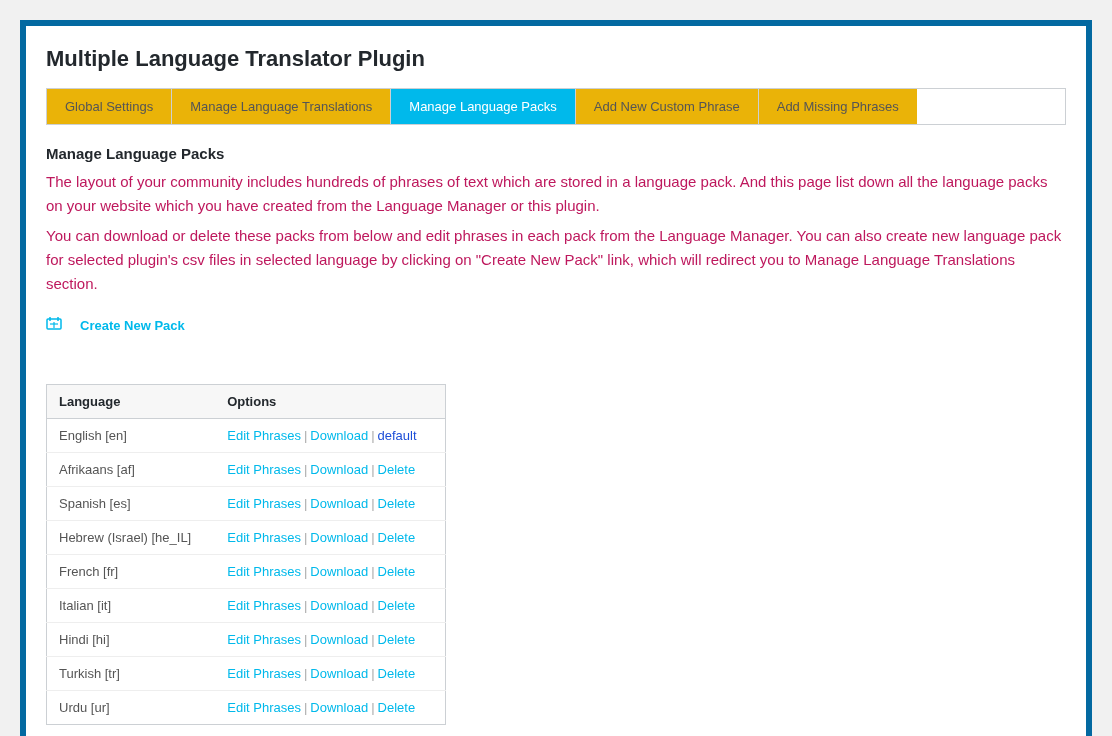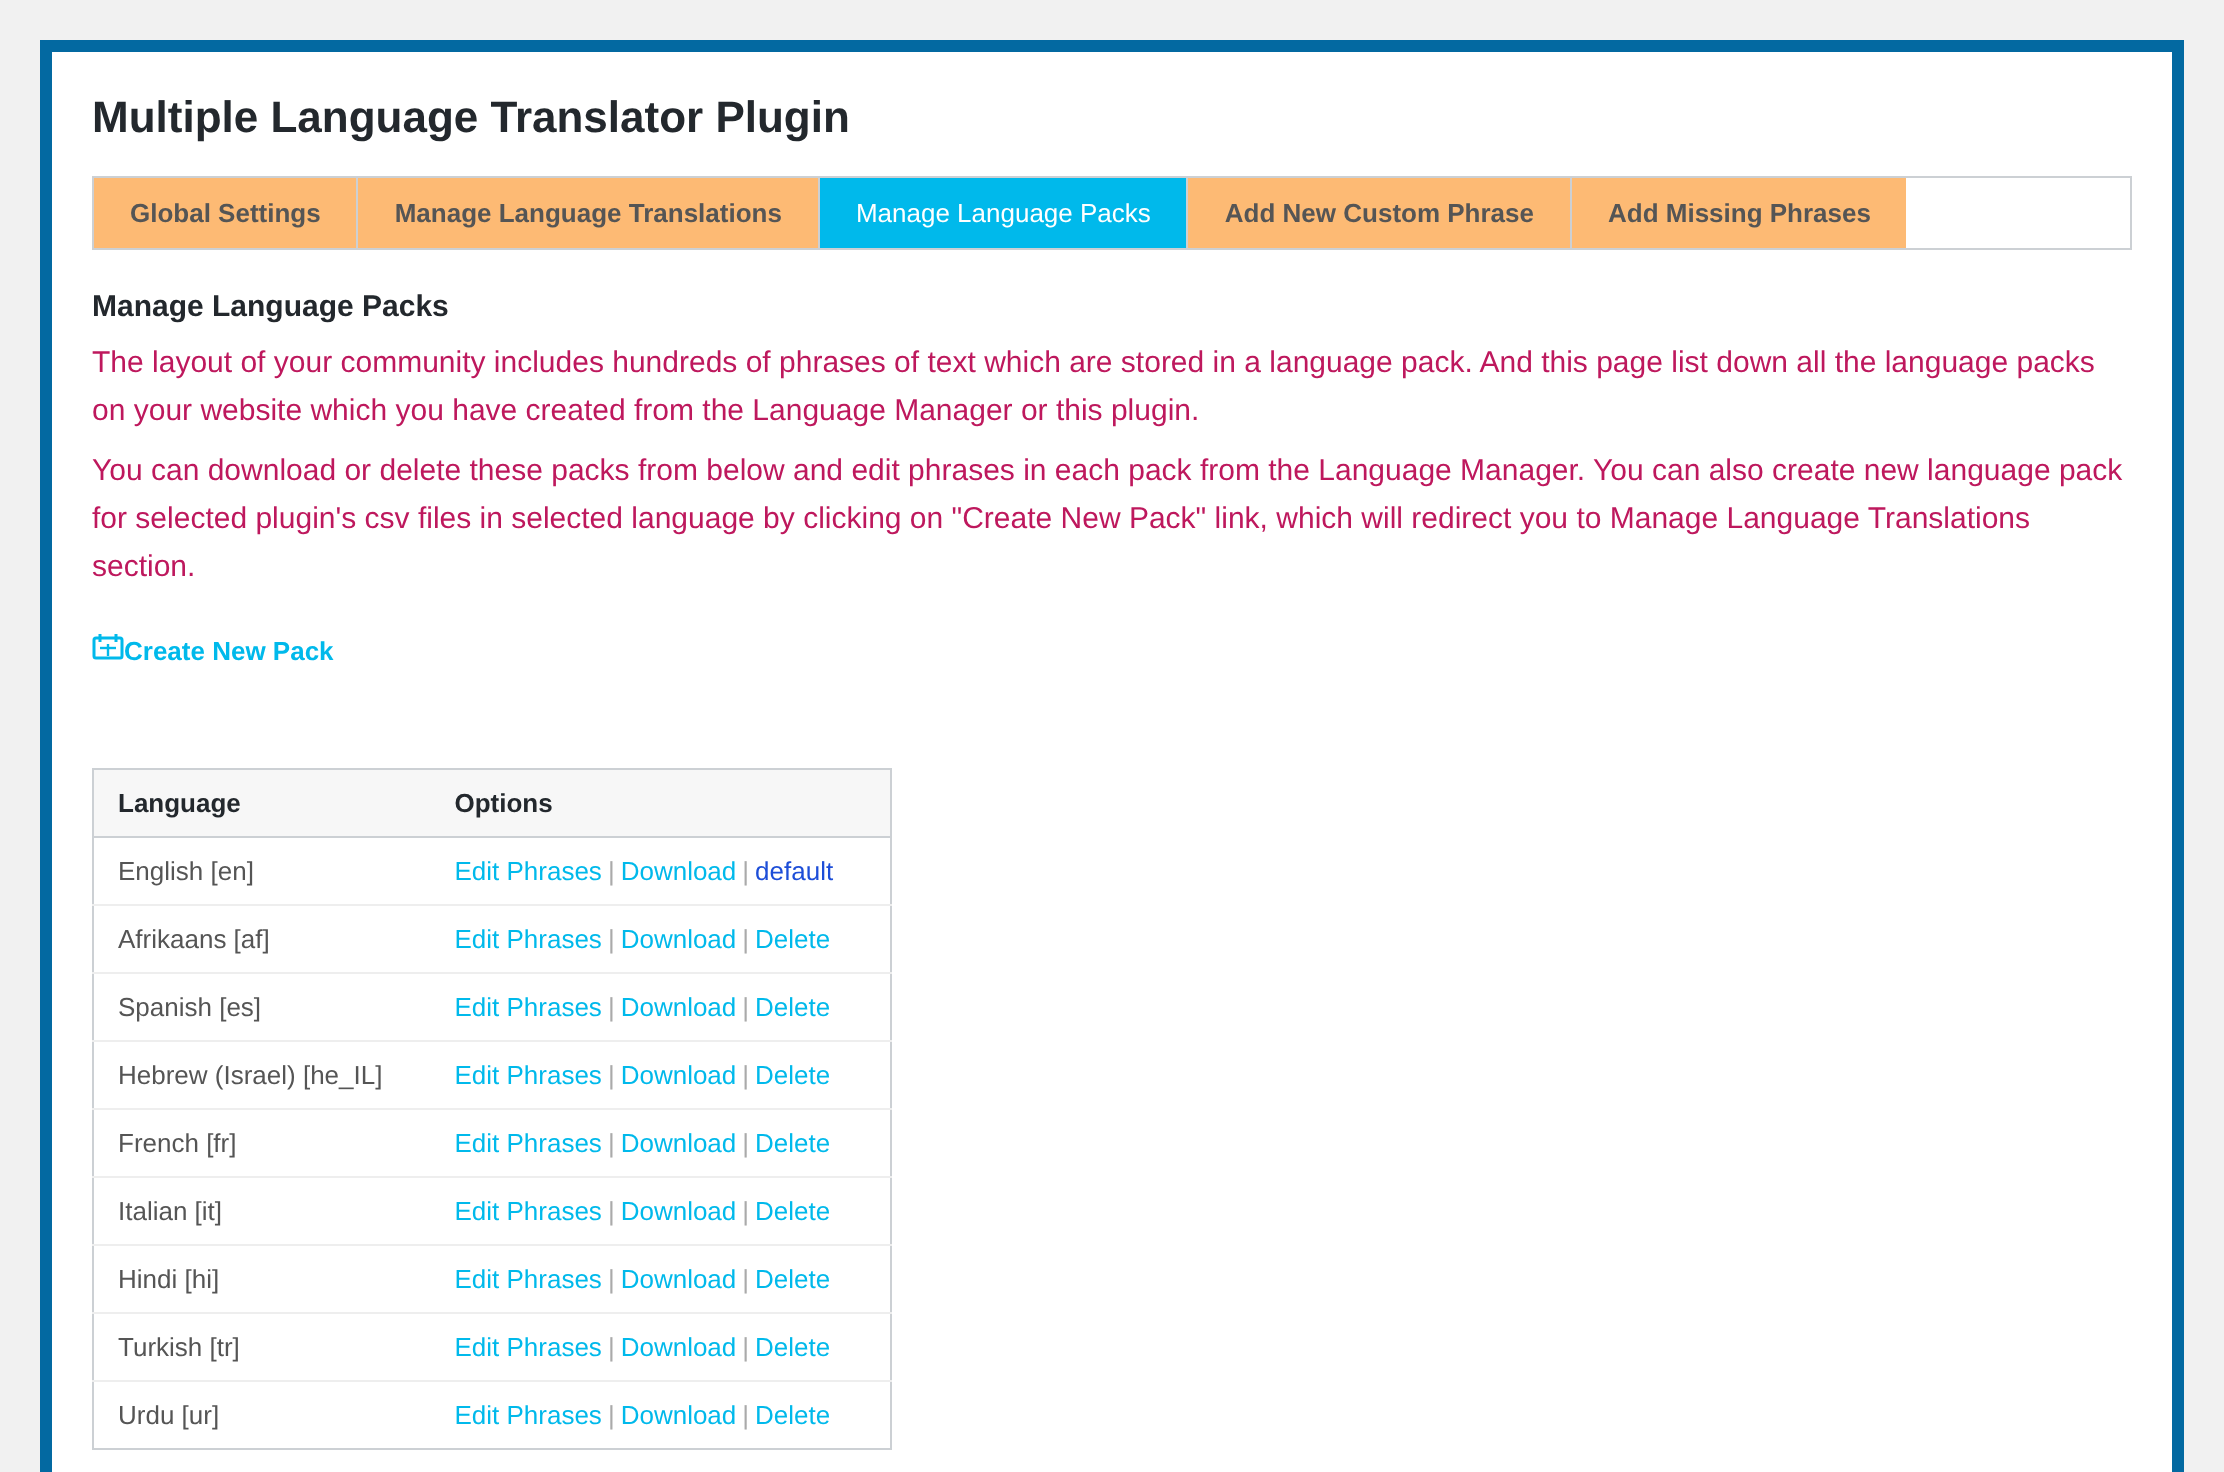--- a/index.html
+++ b/index.html
@@ -31,24 +31,23 @@
       display: flex;
       border: 1px solid #ccd0d4;
       margin-bottom: 20px;
     }
     .tab {
       padding: 10px 18px;
       border-right: 1px solid #ccd0d4;
       cursor: pointer;
       font-size: 13px;
       color: #555;
-      background: #fdba74;
+      background: #eab308;
       white-space: nowrap;
       user-select: none;
-      font-weight: bold;
     }
     .tab:last-child {
       border-right: none;
     }
     .tab.active {
       background: #00b9eb;
       color: #fff;
       font-weight: 500;
     }
     .section-title {
@@ -59,21 +58,21 @@
     }
     .description {
       font-size: 15px;
       color: #be185d;
       line-height: 1.6;
       margin-bottom: 6px;
     }
     .create-new-pack {
       display: inline-flex;
       align-items: center;
-      gap: 0;
+      gap: 18px;
       color: #00b9eb;
       font-size: 13px;
       font-weight: 600;
       cursor: pointer;
       margin: 14px 0 16px 0;
       text-decoration: none;
     }
     table {
       width: 400px;
       border-collapse: collapse;

